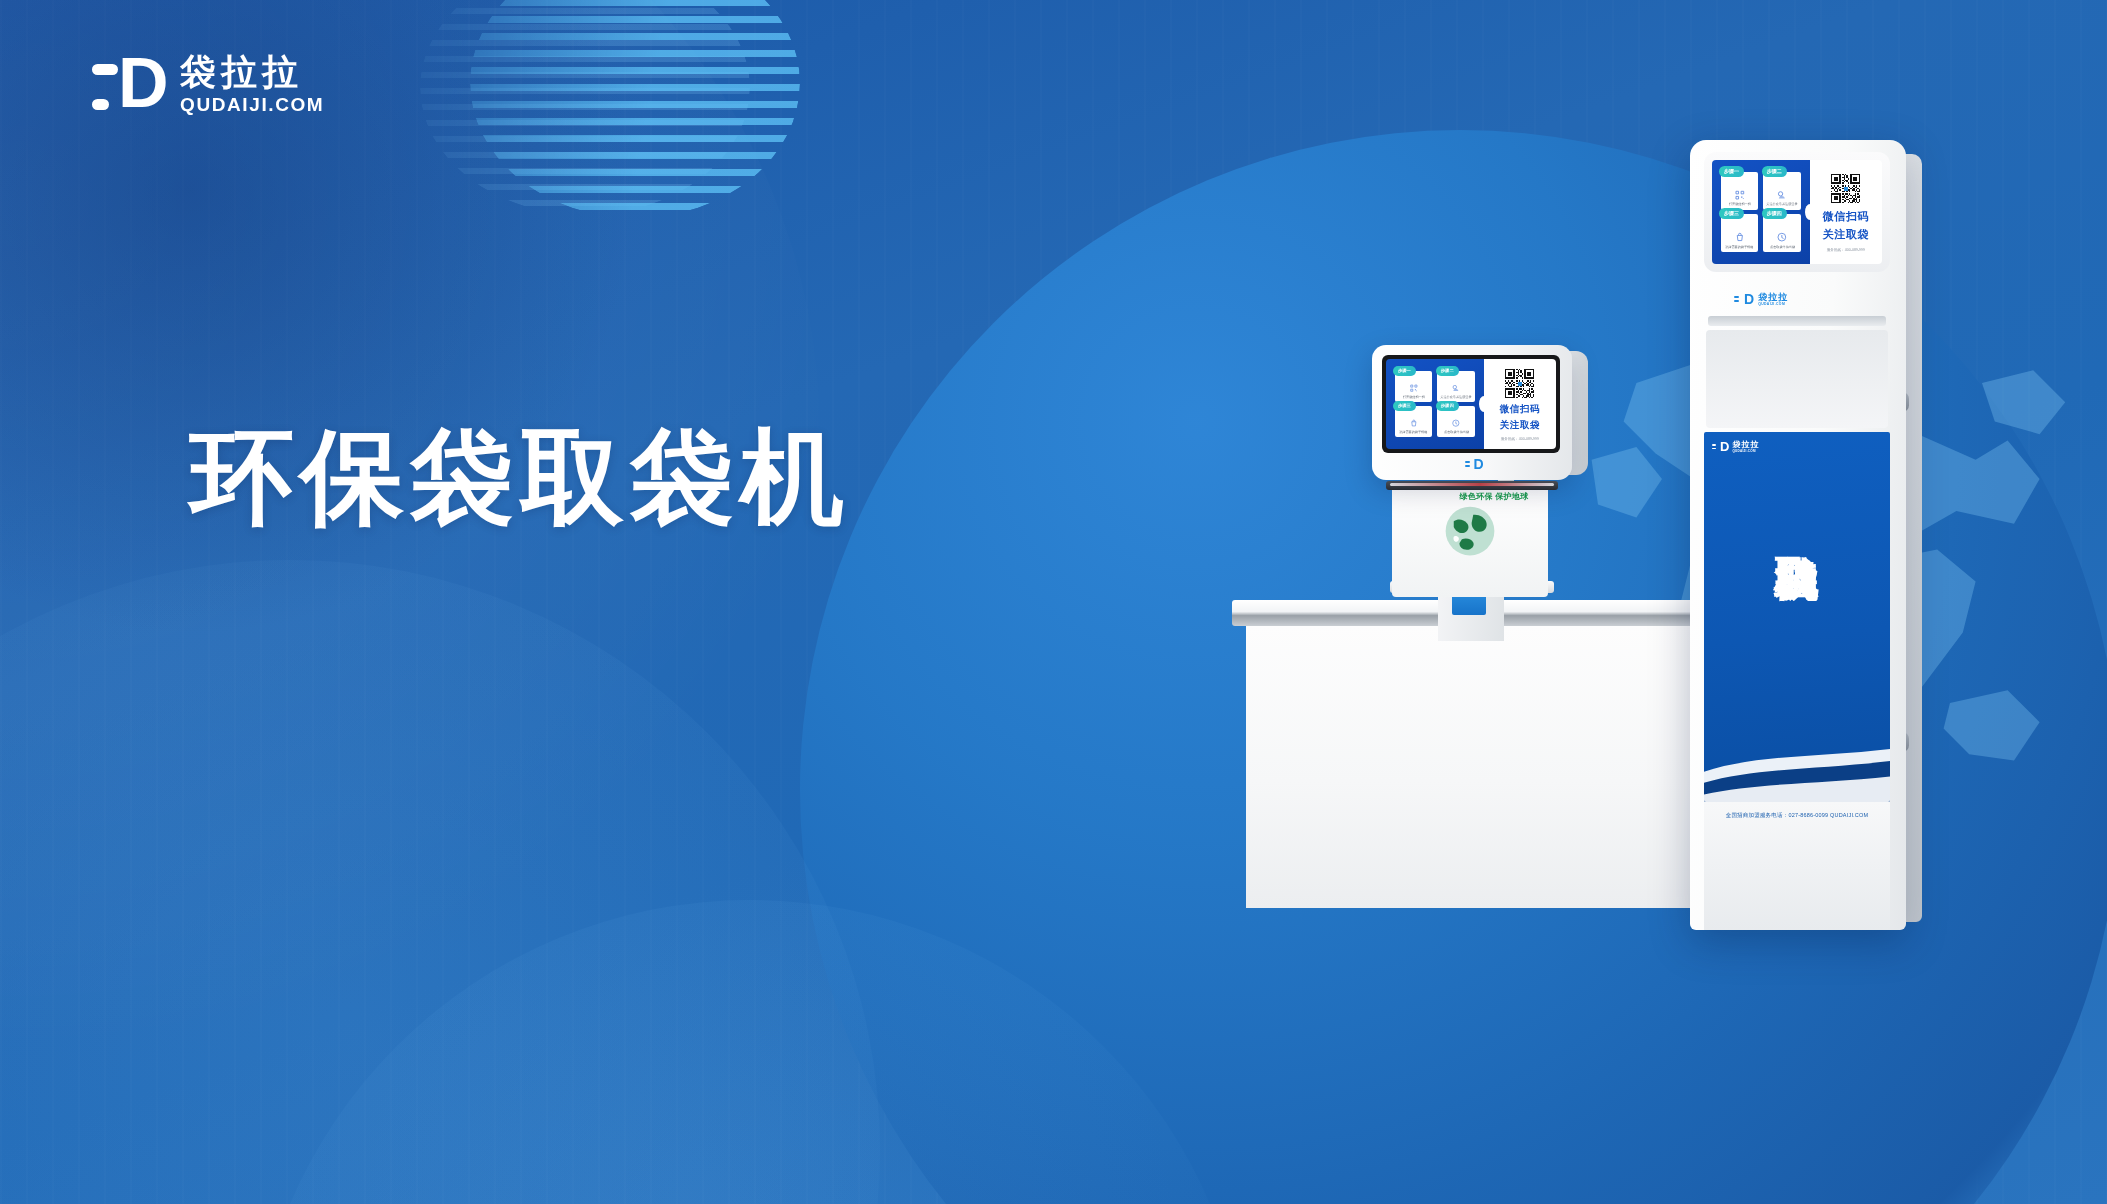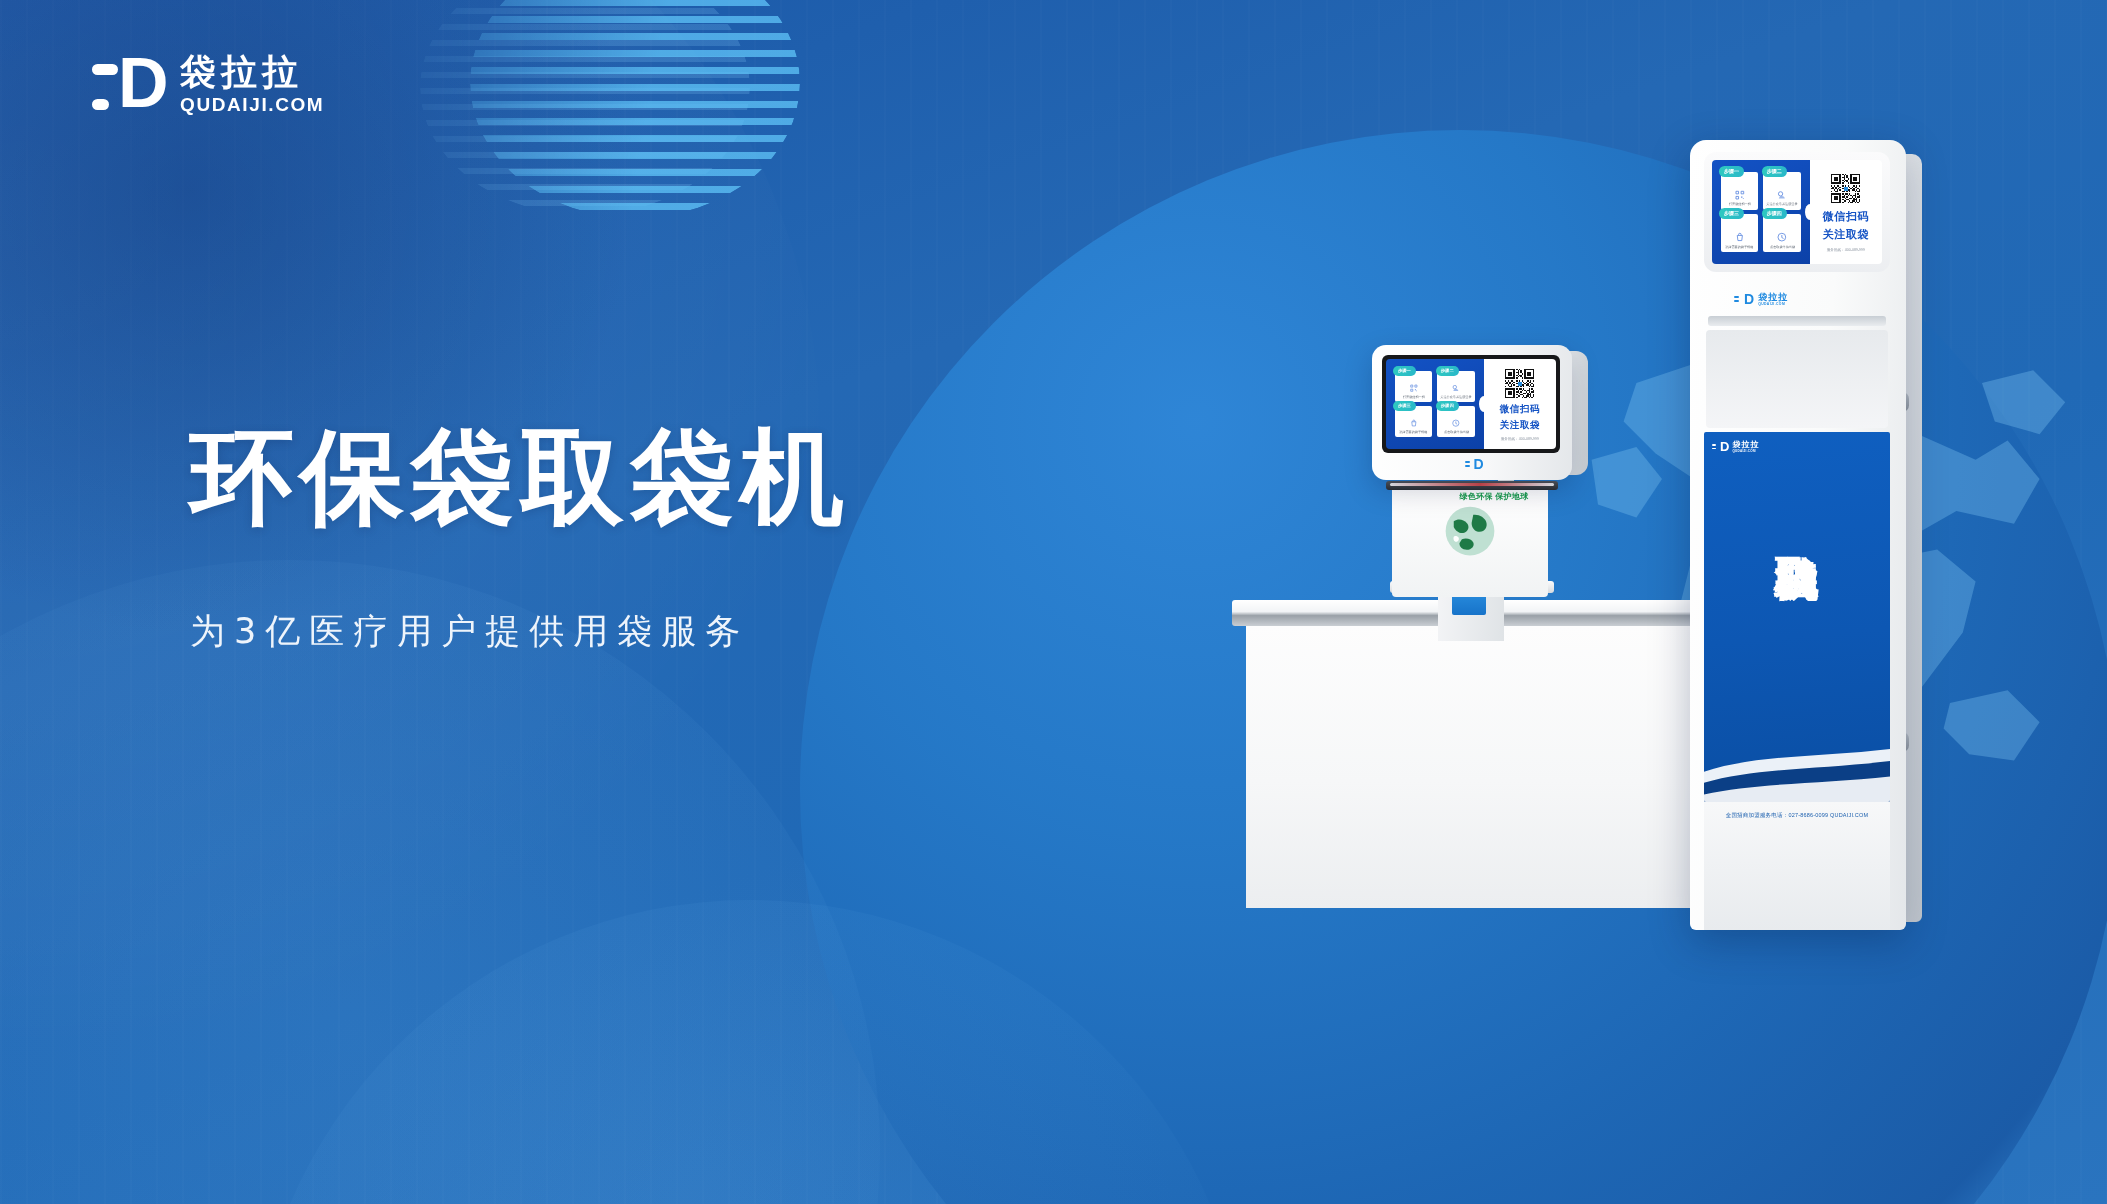--- a/index.html
+++ b/index.html
@@ -325,21 +325,20 @@
       <span class="lm-d">D</span>
     </div>
     <div class="logo-text">
       <div class="logo-cn">袋拉拉</div>
       <div class="logo-en">QUDAIJI.COM</div>
     </div>
   </div>
 
   <div class="copy">
     <div class="h1">环保袋取袋机</div>
-    <div class="sub">为3亿医疗用户提供用袋服务</div>
   </div>
 
   <div class="desk">
     <div class="desk-top"></div>
     <div class="desk-body"></div>
   </div>
 
   <div class="dtop">
     <div class="dtop-base"></div>
     <div class="dtop-arm"></div>

